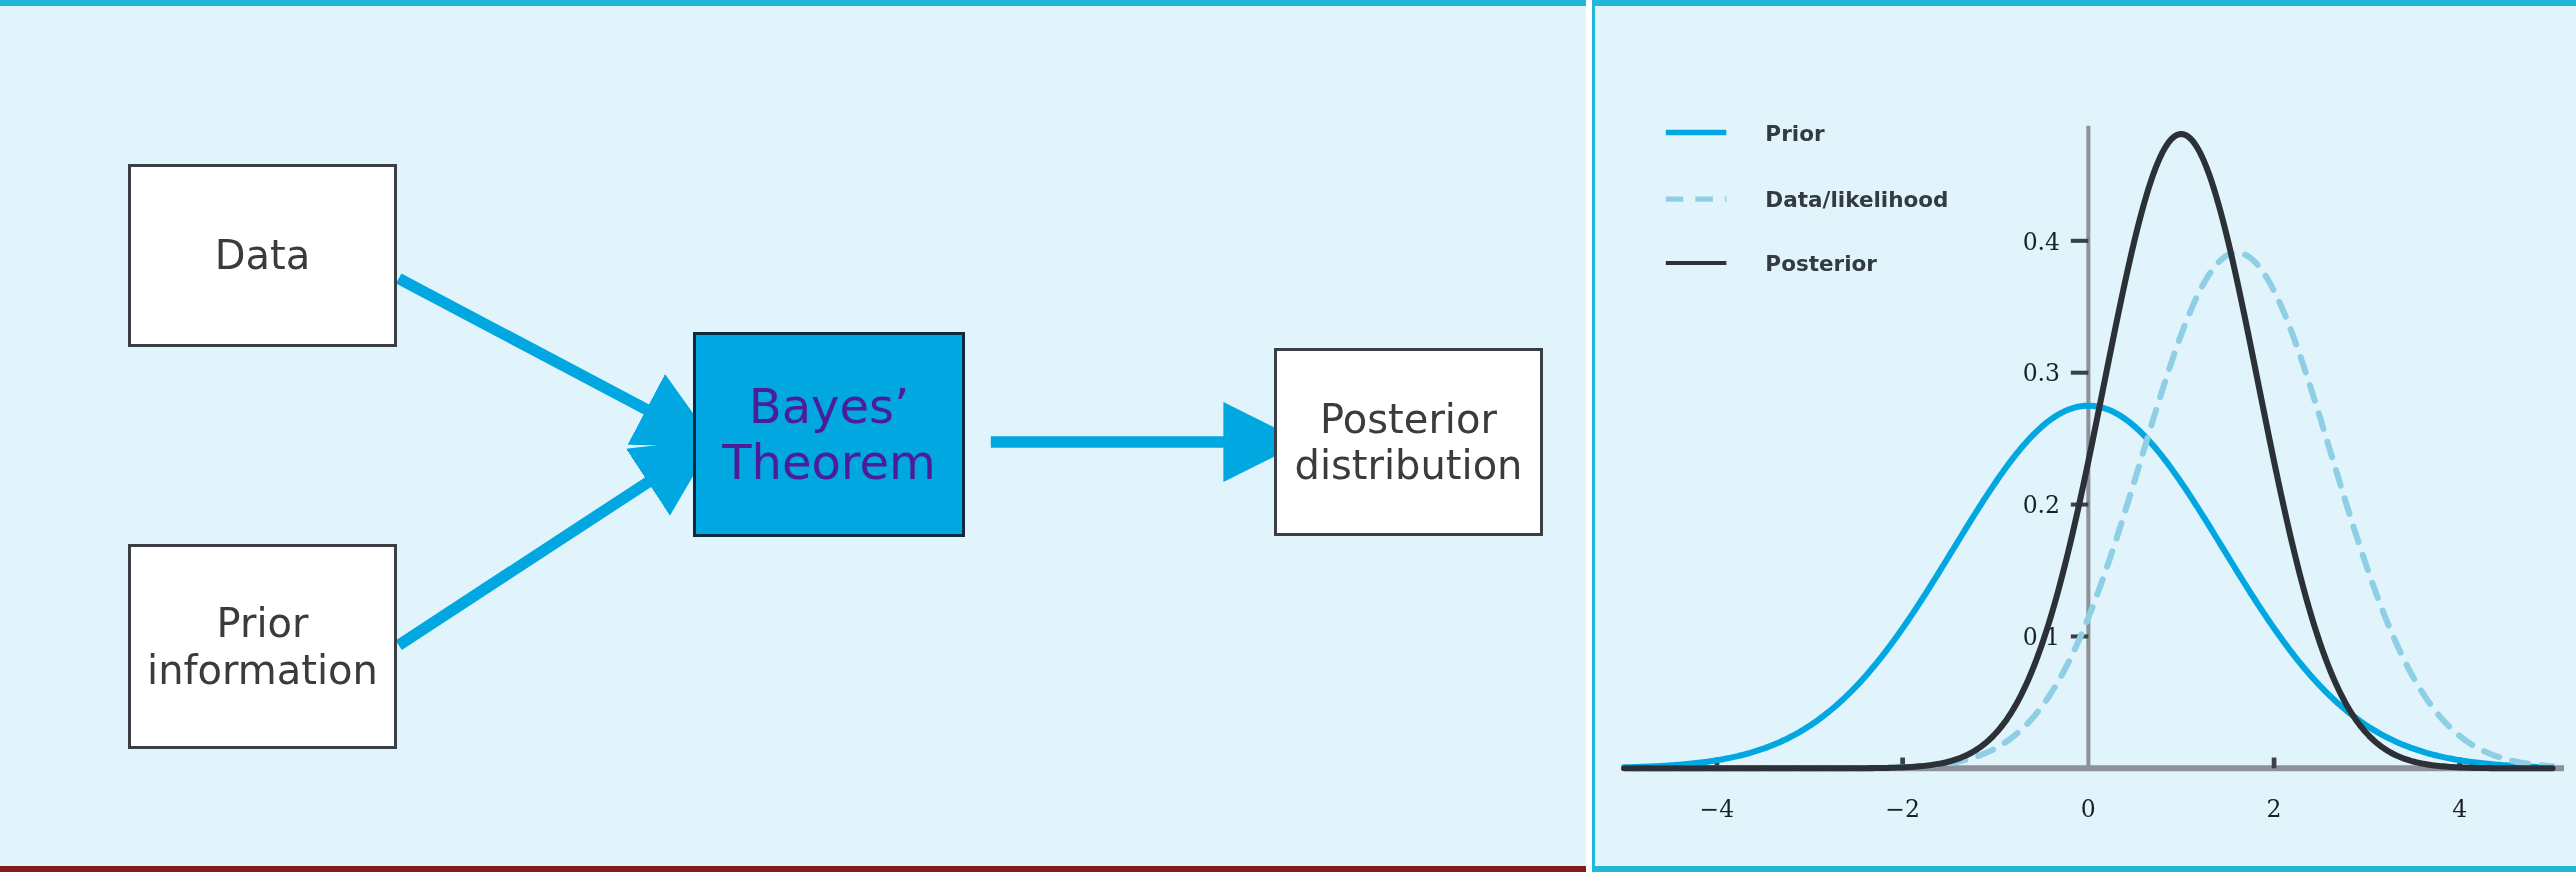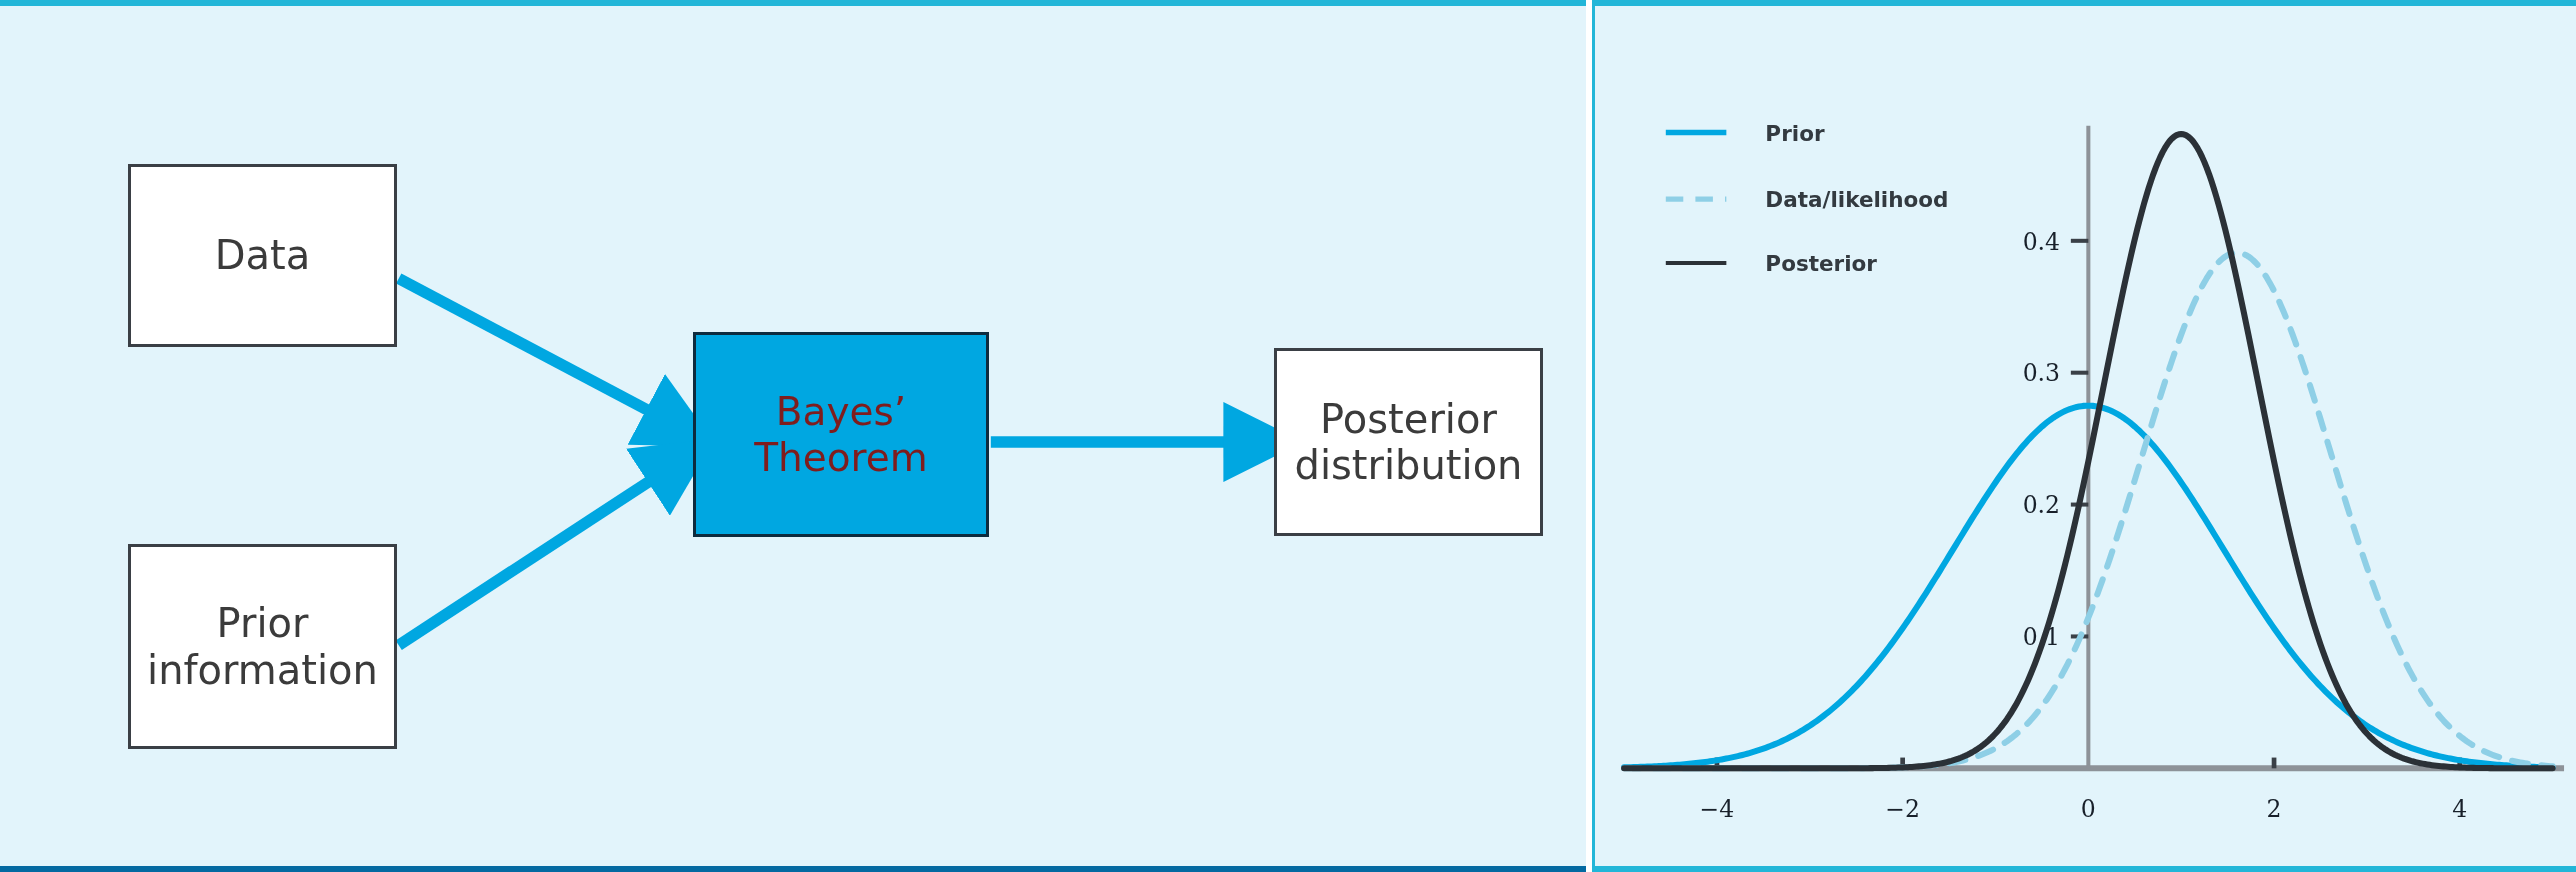--- a/index.html
+++ b/index.html
@@ -5,41 +5,41 @@
 <style>
   html,body{margin:0;padding:0;background:#ffffff;}
   body{font-family:"Liberation Sans",sans-serif;}
   #page{position:relative;width:2576px;height:872px;overflow:hidden;background:#ffffff;}
 
   
   #left-panel{
     position:absolute;left:0;top:0;width:1586px;height:872px;
     background:#e2f4fb;
     border-top:6px solid #22b6d8;
-    border-bottom:6px solid #0369a1;
+    border-bottom:6px solid #7f1d1d;
     box-sizing:border-box;
   }
   .flow-box{
     position:absolute;box-sizing:border-box;
     background:#ffffff;
     border:3.4px solid #3a3f45;
     display:flex;align-items:center;justify-content:center;
     text-align:center;
     color:#3b3b3b;
     font-family:"DejaVu Sans",sans-serif;
     line-height:1.16;
   }
   .flow-box .blabel{display:block;white-space:pre-line;}
 
   #box-data{left:128px;top:158px;width:269px;height:183px;font-size:40px;}
   #box-prior{left:128px;top:538px;width:269px;height:205px;font-size:40px;}
   #box-bayes{
-    left:693px;top:326px;width:296px;height:205px;
+    left:693px;top:326px;width:272px;height:205px;
     background:#00a7e1;border:3.4px solid #0d2b3e;
-    color:#7f1d1d;font-size:39px;
+    color:#4c1d95;font-size:48px;
   }
   #box-posterior{left:1274px;top:342px;width:269px;height:188px;font-size:40px;}
 
   #flow-arrows{position:absolute;left:0;top:0;width:1586px;height:872px;}
 
   
   #right-panel{
     position:absolute;left:1592px;top:0;width:984px;height:872px;
     background:#e2f4fb;
     border-top:6px solid #22b6d8;

